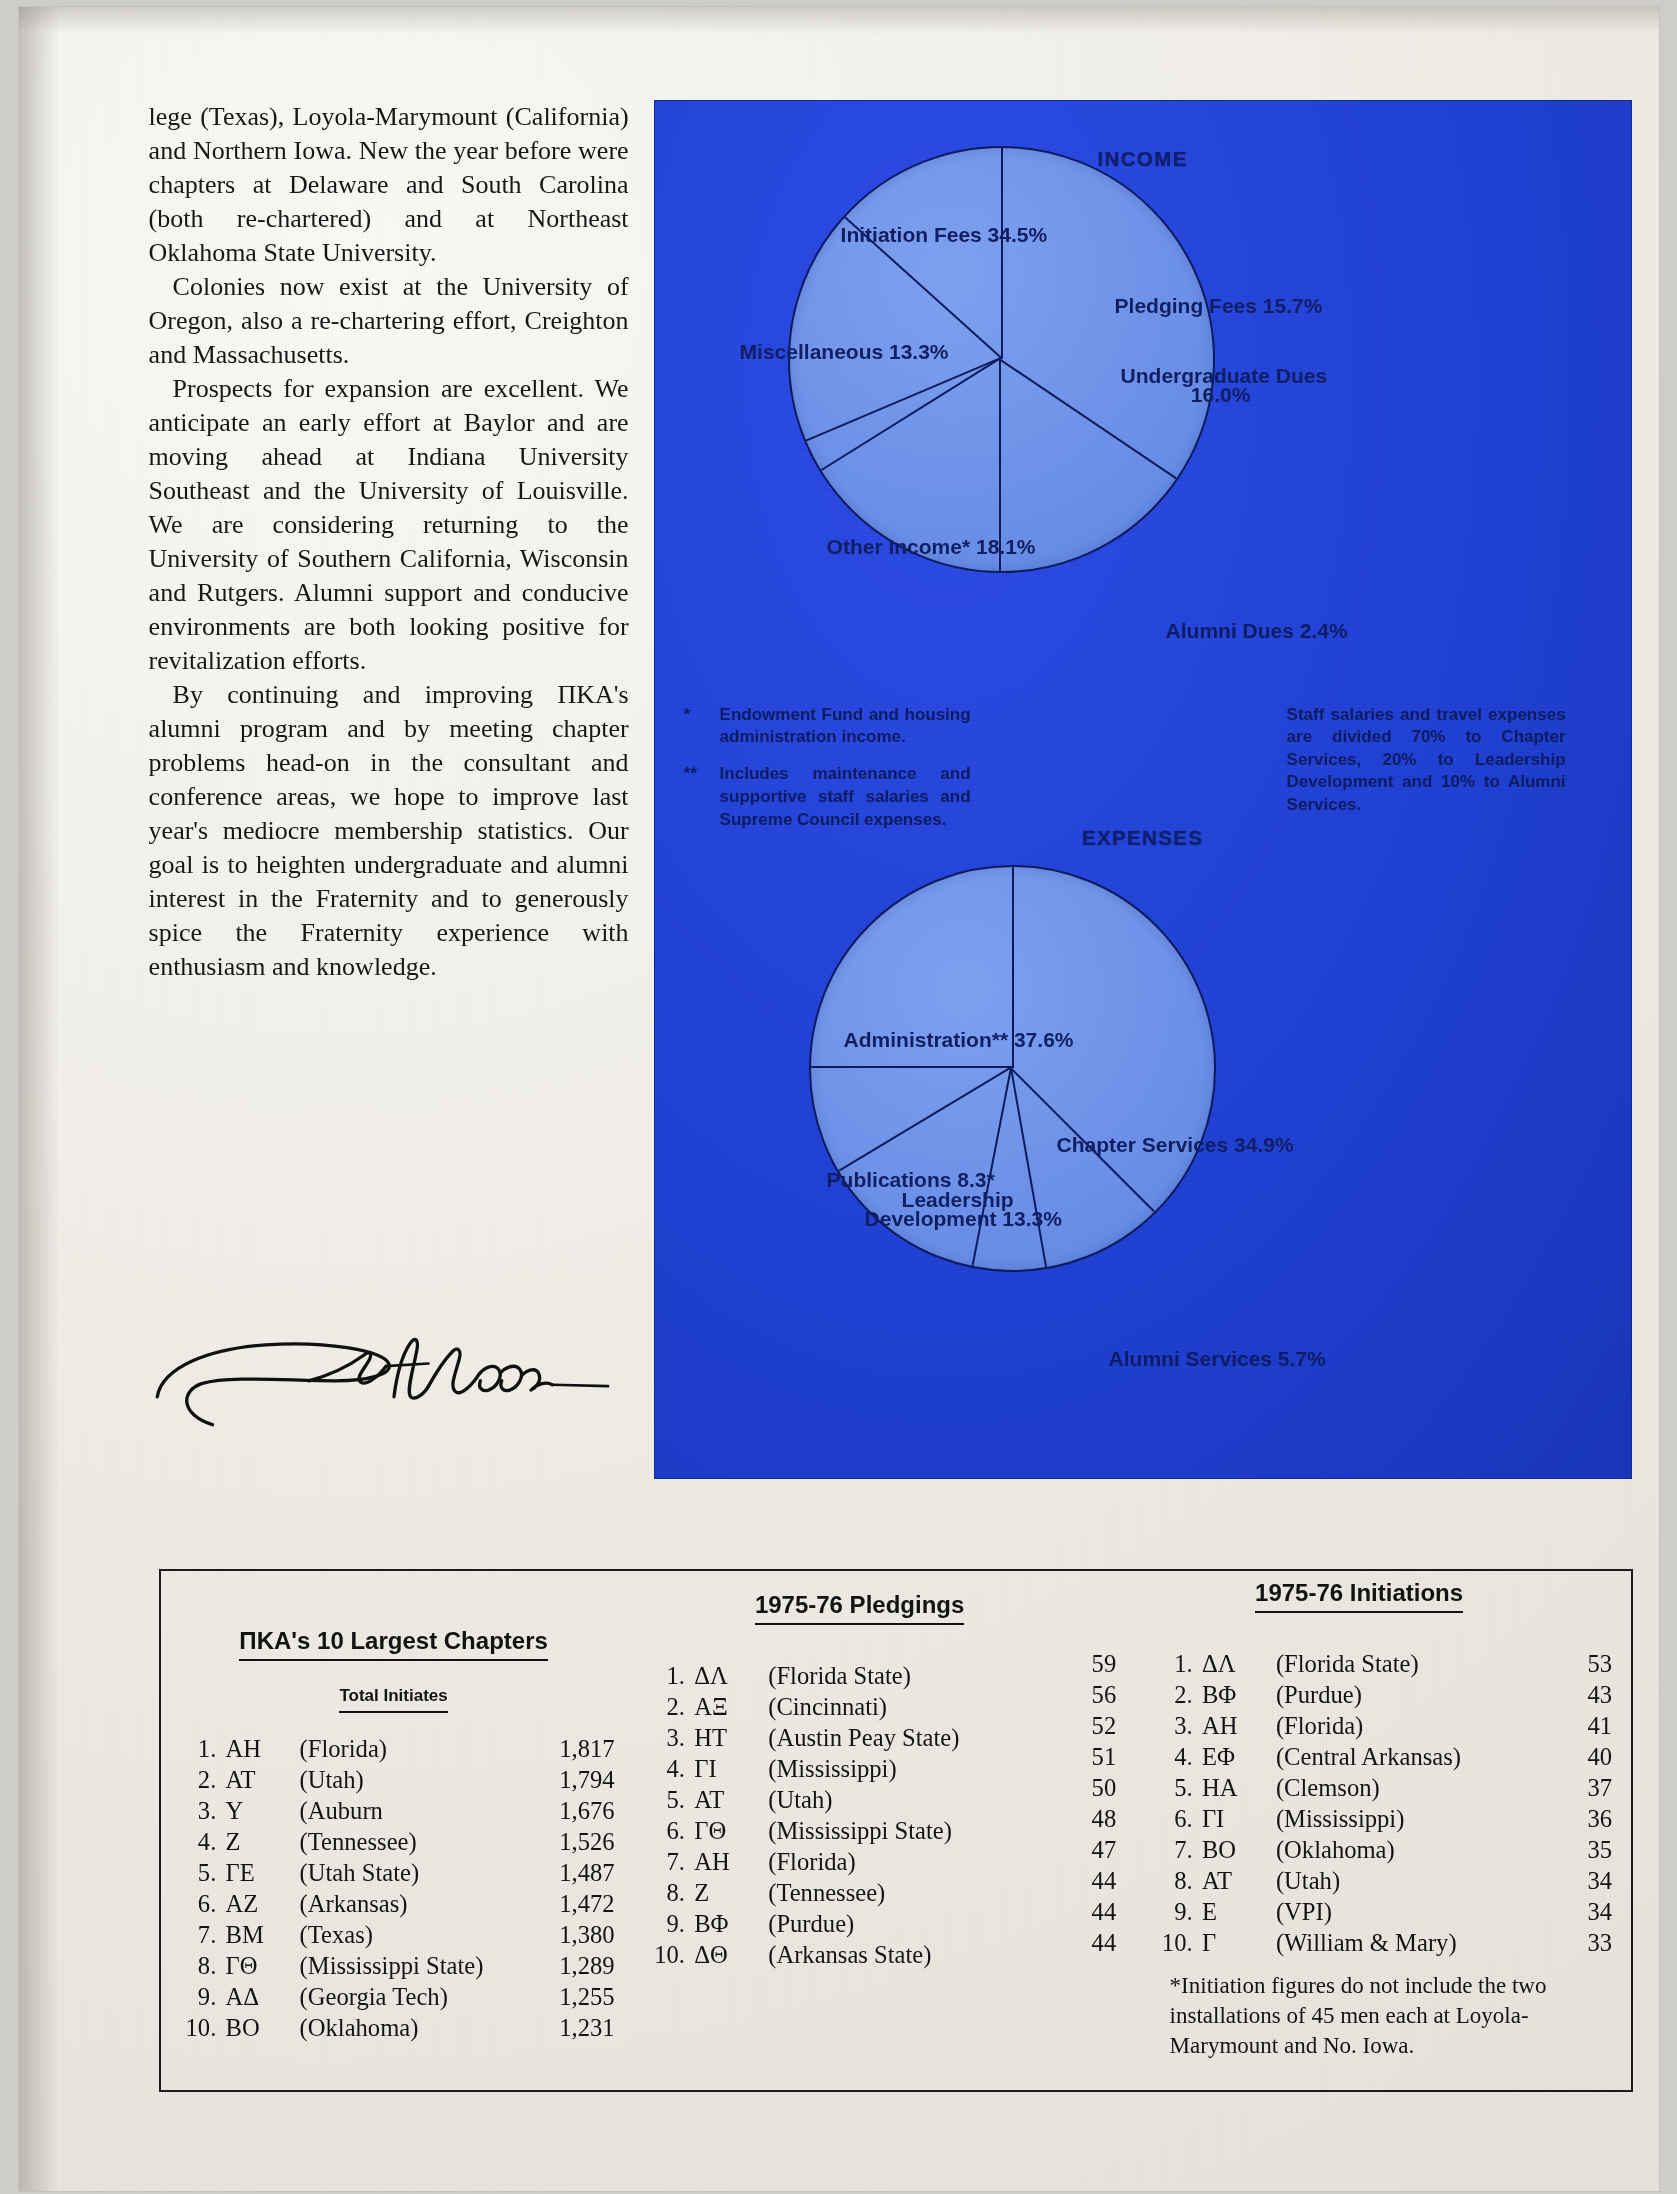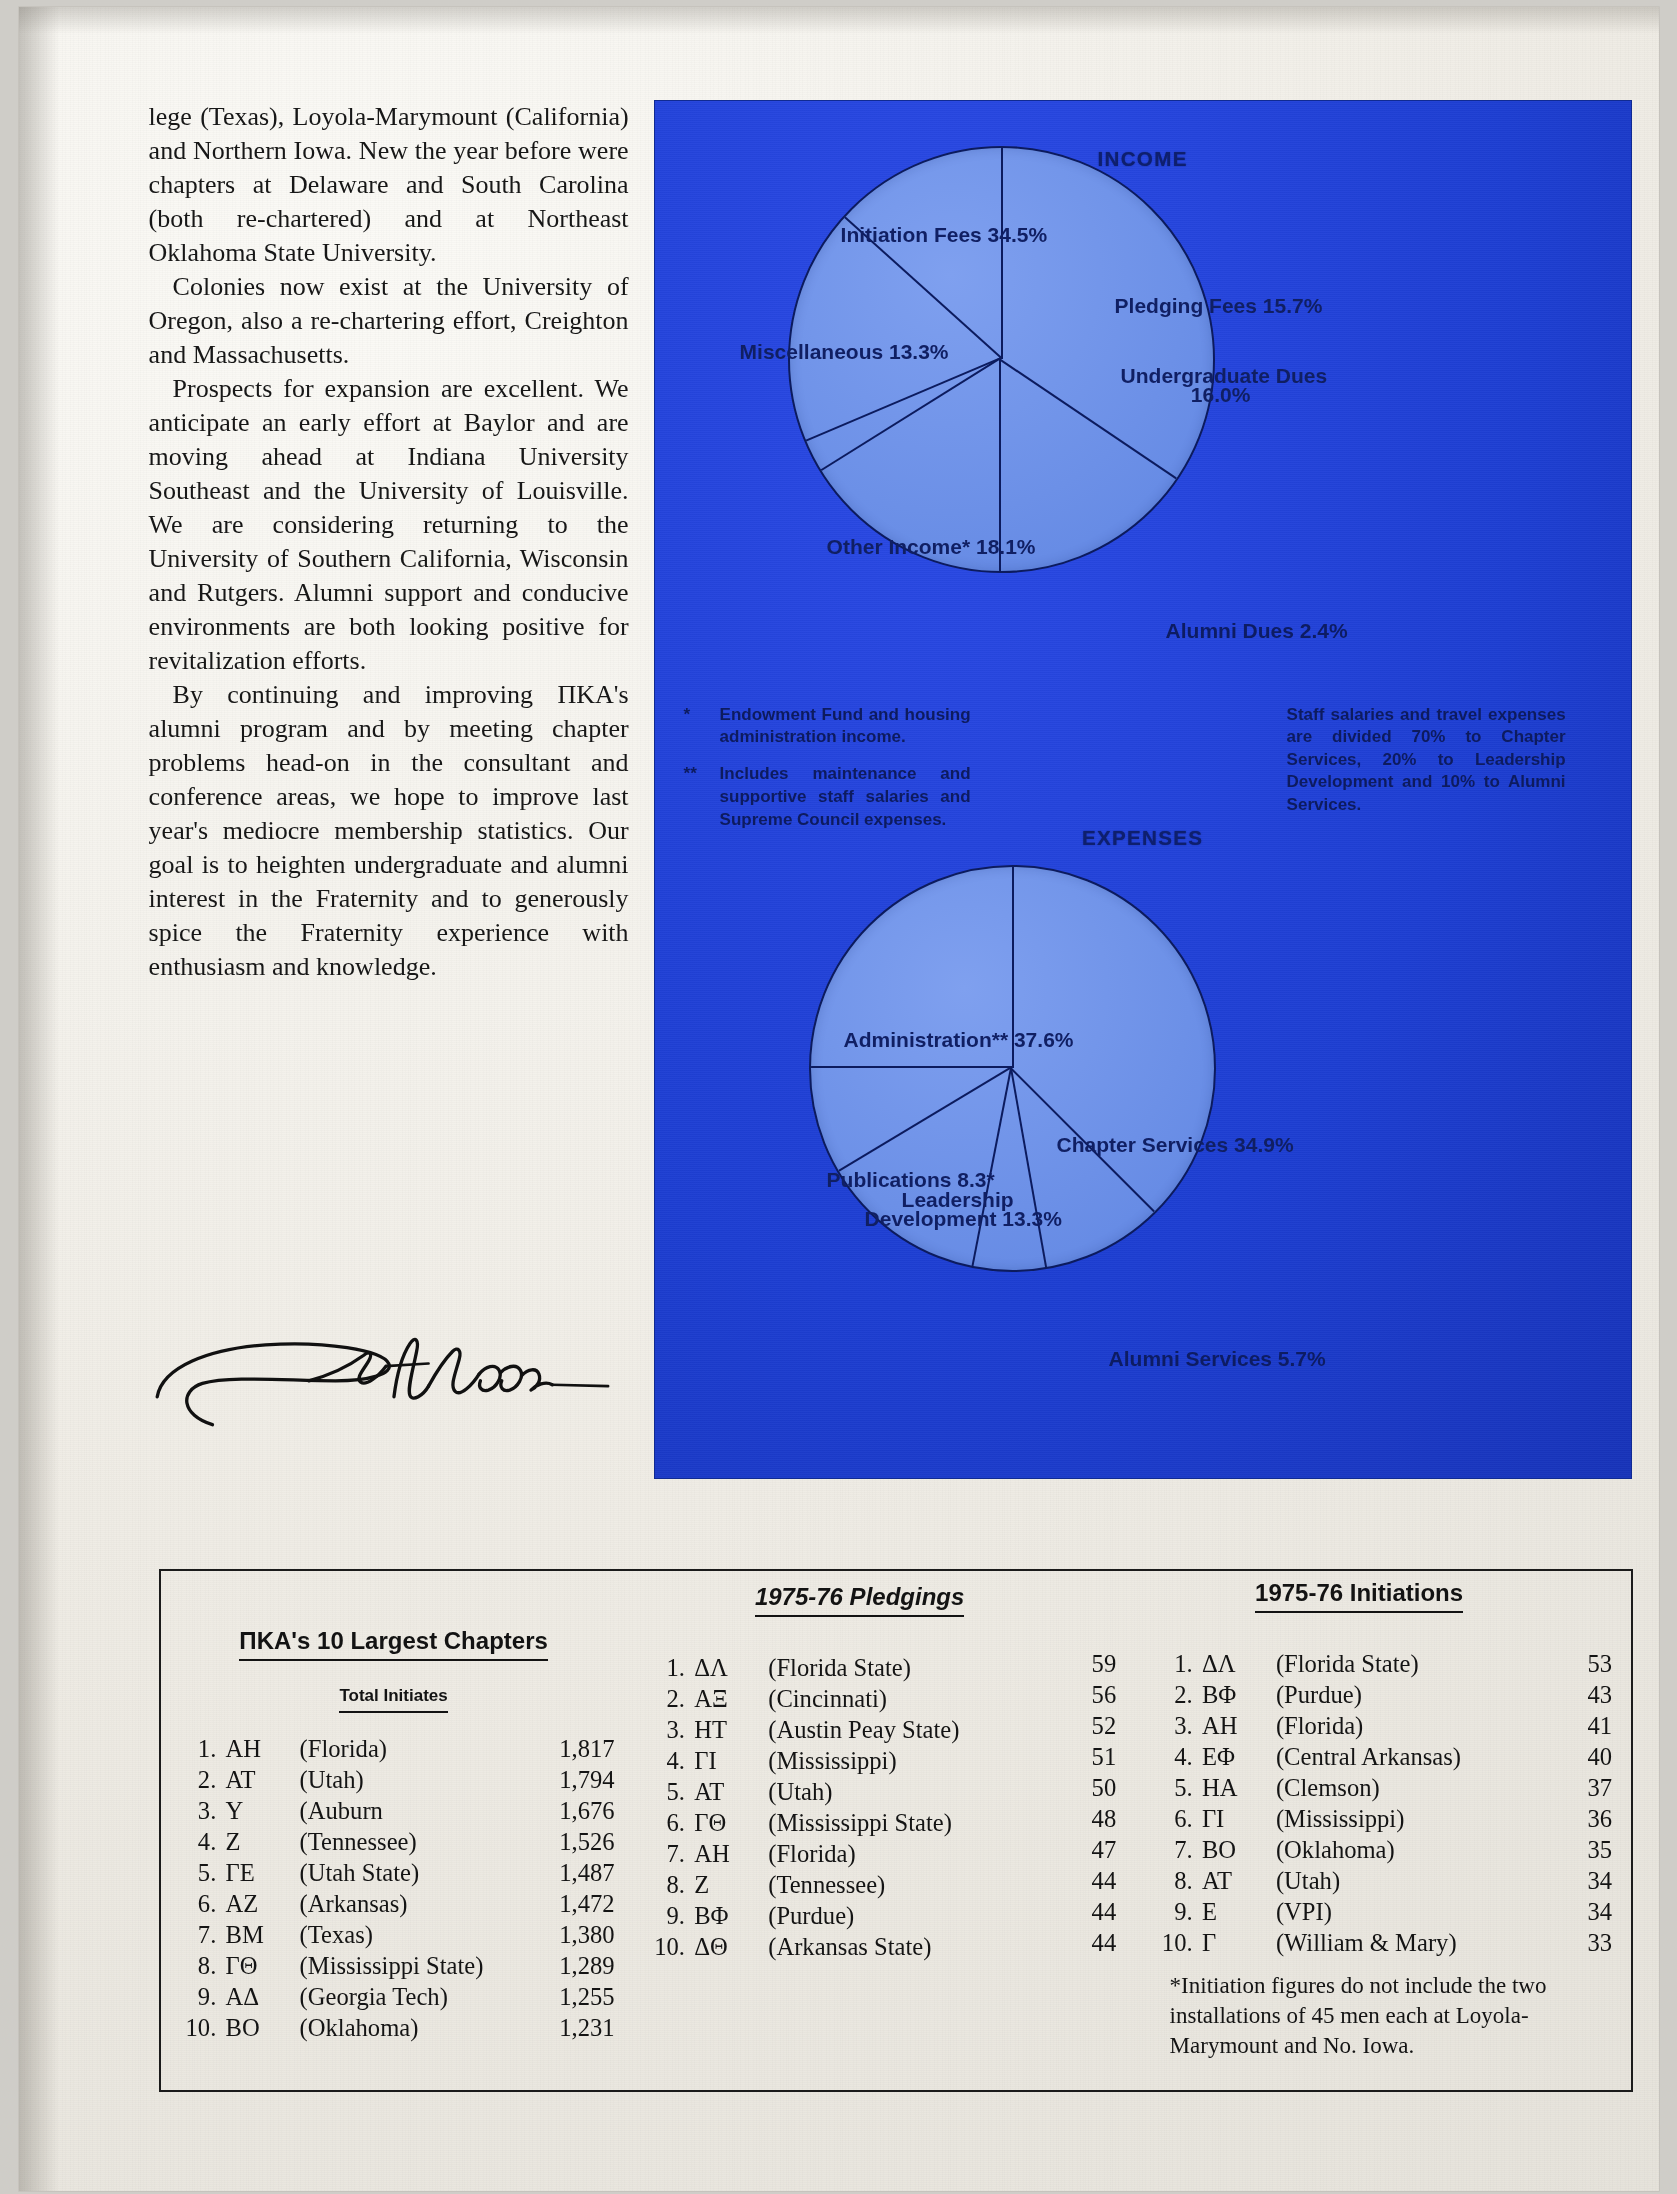--- a/index.html
+++ b/index.html
@@ -328,21 +328,21 @@
           <div class="row">
             <span class="rk">10.</span>
             <span class="gk">BO</span>
             <span class="nm">(Oklahoma)</span>
             <span class="vl" style="width: 106px;">1,231</span>
           </div>
         </div>
     </div>
 
     <div class="col" style="left:466px; top:0; width:466px;">
-      <div style="text-align:center; margin-top:12px;font-style:italic;">
+      <div style="text-align:center; margin-top:20px;">
         <span class="tbl-head">1975-76 Pledgings</span>
       </div>
       <div class="rows" id="rows-pledgings" style="margin-top:35px; padding:0 5.3px 0 9.3px;">
           <div class="row">
             <span class="rk">1.</span>
             <span class="gk">ΔΛ</span>
             <span class="nm">(Florida State)</span>
           </div>
           <div class="row">
             <span class="rk">2.</span>

